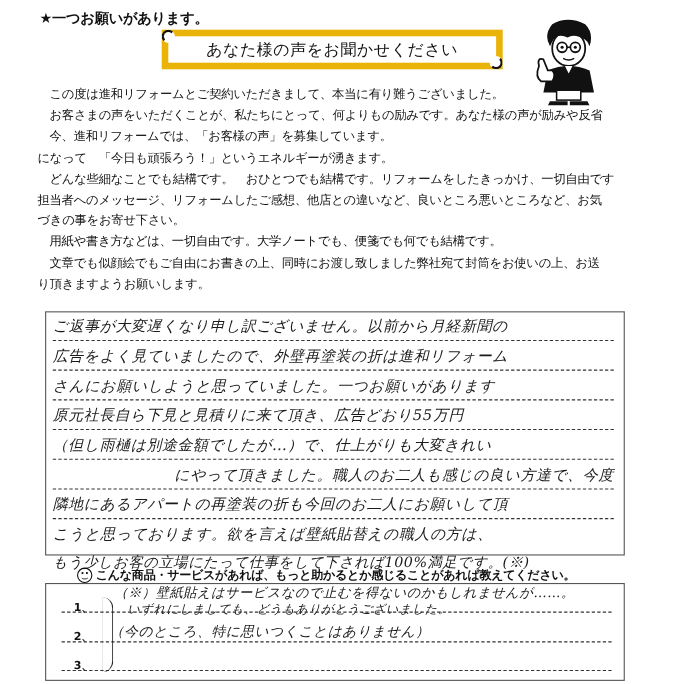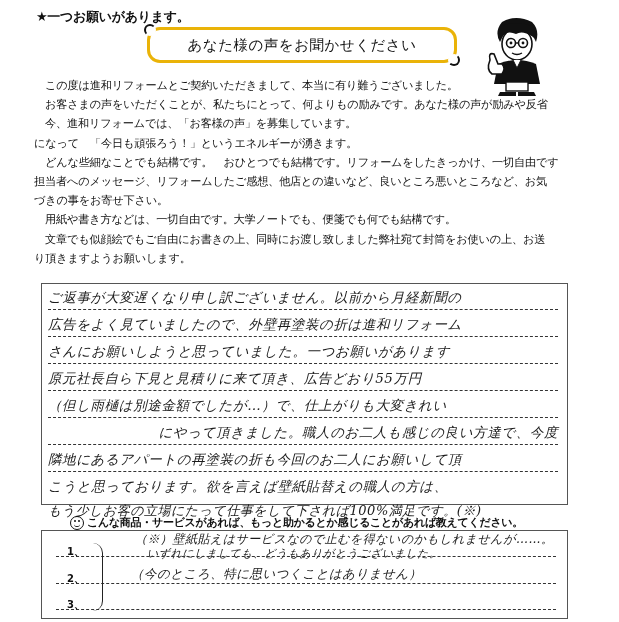--- a/index.html
+++ b/index.html
@@ -10,21 +10,21 @@
     }
     .page { position: relative; width: 619px; height: 492px; }
 
     .header-note {
       position: absolute; left: 36px; top: 8px;
       font-size: 13px; font-weight: bold; letter-spacing: -0.3px;
     }
 
     .title-banner {
       position: absolute; left: 147px; top: 27px; width: 310px; height: 36px;
-      border: 3px solid #eab308; border-radius: 13px;
+      border: 6px solid #eab308; border-radius: 0;
       display: flex; align-items: center; justify-content: center;
       font-size: 14.5px; letter-spacing: 0.5px;
     }
     .title-banner::before, .title-banner::after {
       content: ""; position: absolute; width: 8px; height: 8px; background: #fff;
       border: 2px solid #111; border-radius: 50%;
     }
     .title-banner::before { left: -6px; top: -6px; border-right-color: transparent; border-bottom-color: transparent; }
     .title-banner::after { right: -6px; bottom: -6px; border-left-color: transparent; border-top-color: transparent; }
 
@@ -74,21 +74,21 @@
     }
     .sv-num {
       position: absolute; left: 67px; font-size: 10px; font-weight: bold;
     }
     .brace {
       position: absolute; left: 93px; top: 543px; width: 10px; height: 68px;
       border-right: 1.5px solid #222; border-radius: 0 10px 10px 0;
     }
     .sv-text {
       position: absolute; font-family: "DejaVu Serif", serif; font-style: italic;
-      font-size: 12.5px; letter-spacing: 0.5px; white-space: nowrap; color: #1a1a1a; margin-left: 31px;
+      font-size: 12.5px; letter-spacing: 0.5px; white-space: nowrap; color: #1a1a1a;
     }
   </style>
 </head>
 <body>
 
 <div class="page">
 
   <div class="header-note">★一つお願いがあります。</div>
 
   <div class="title-banner">

